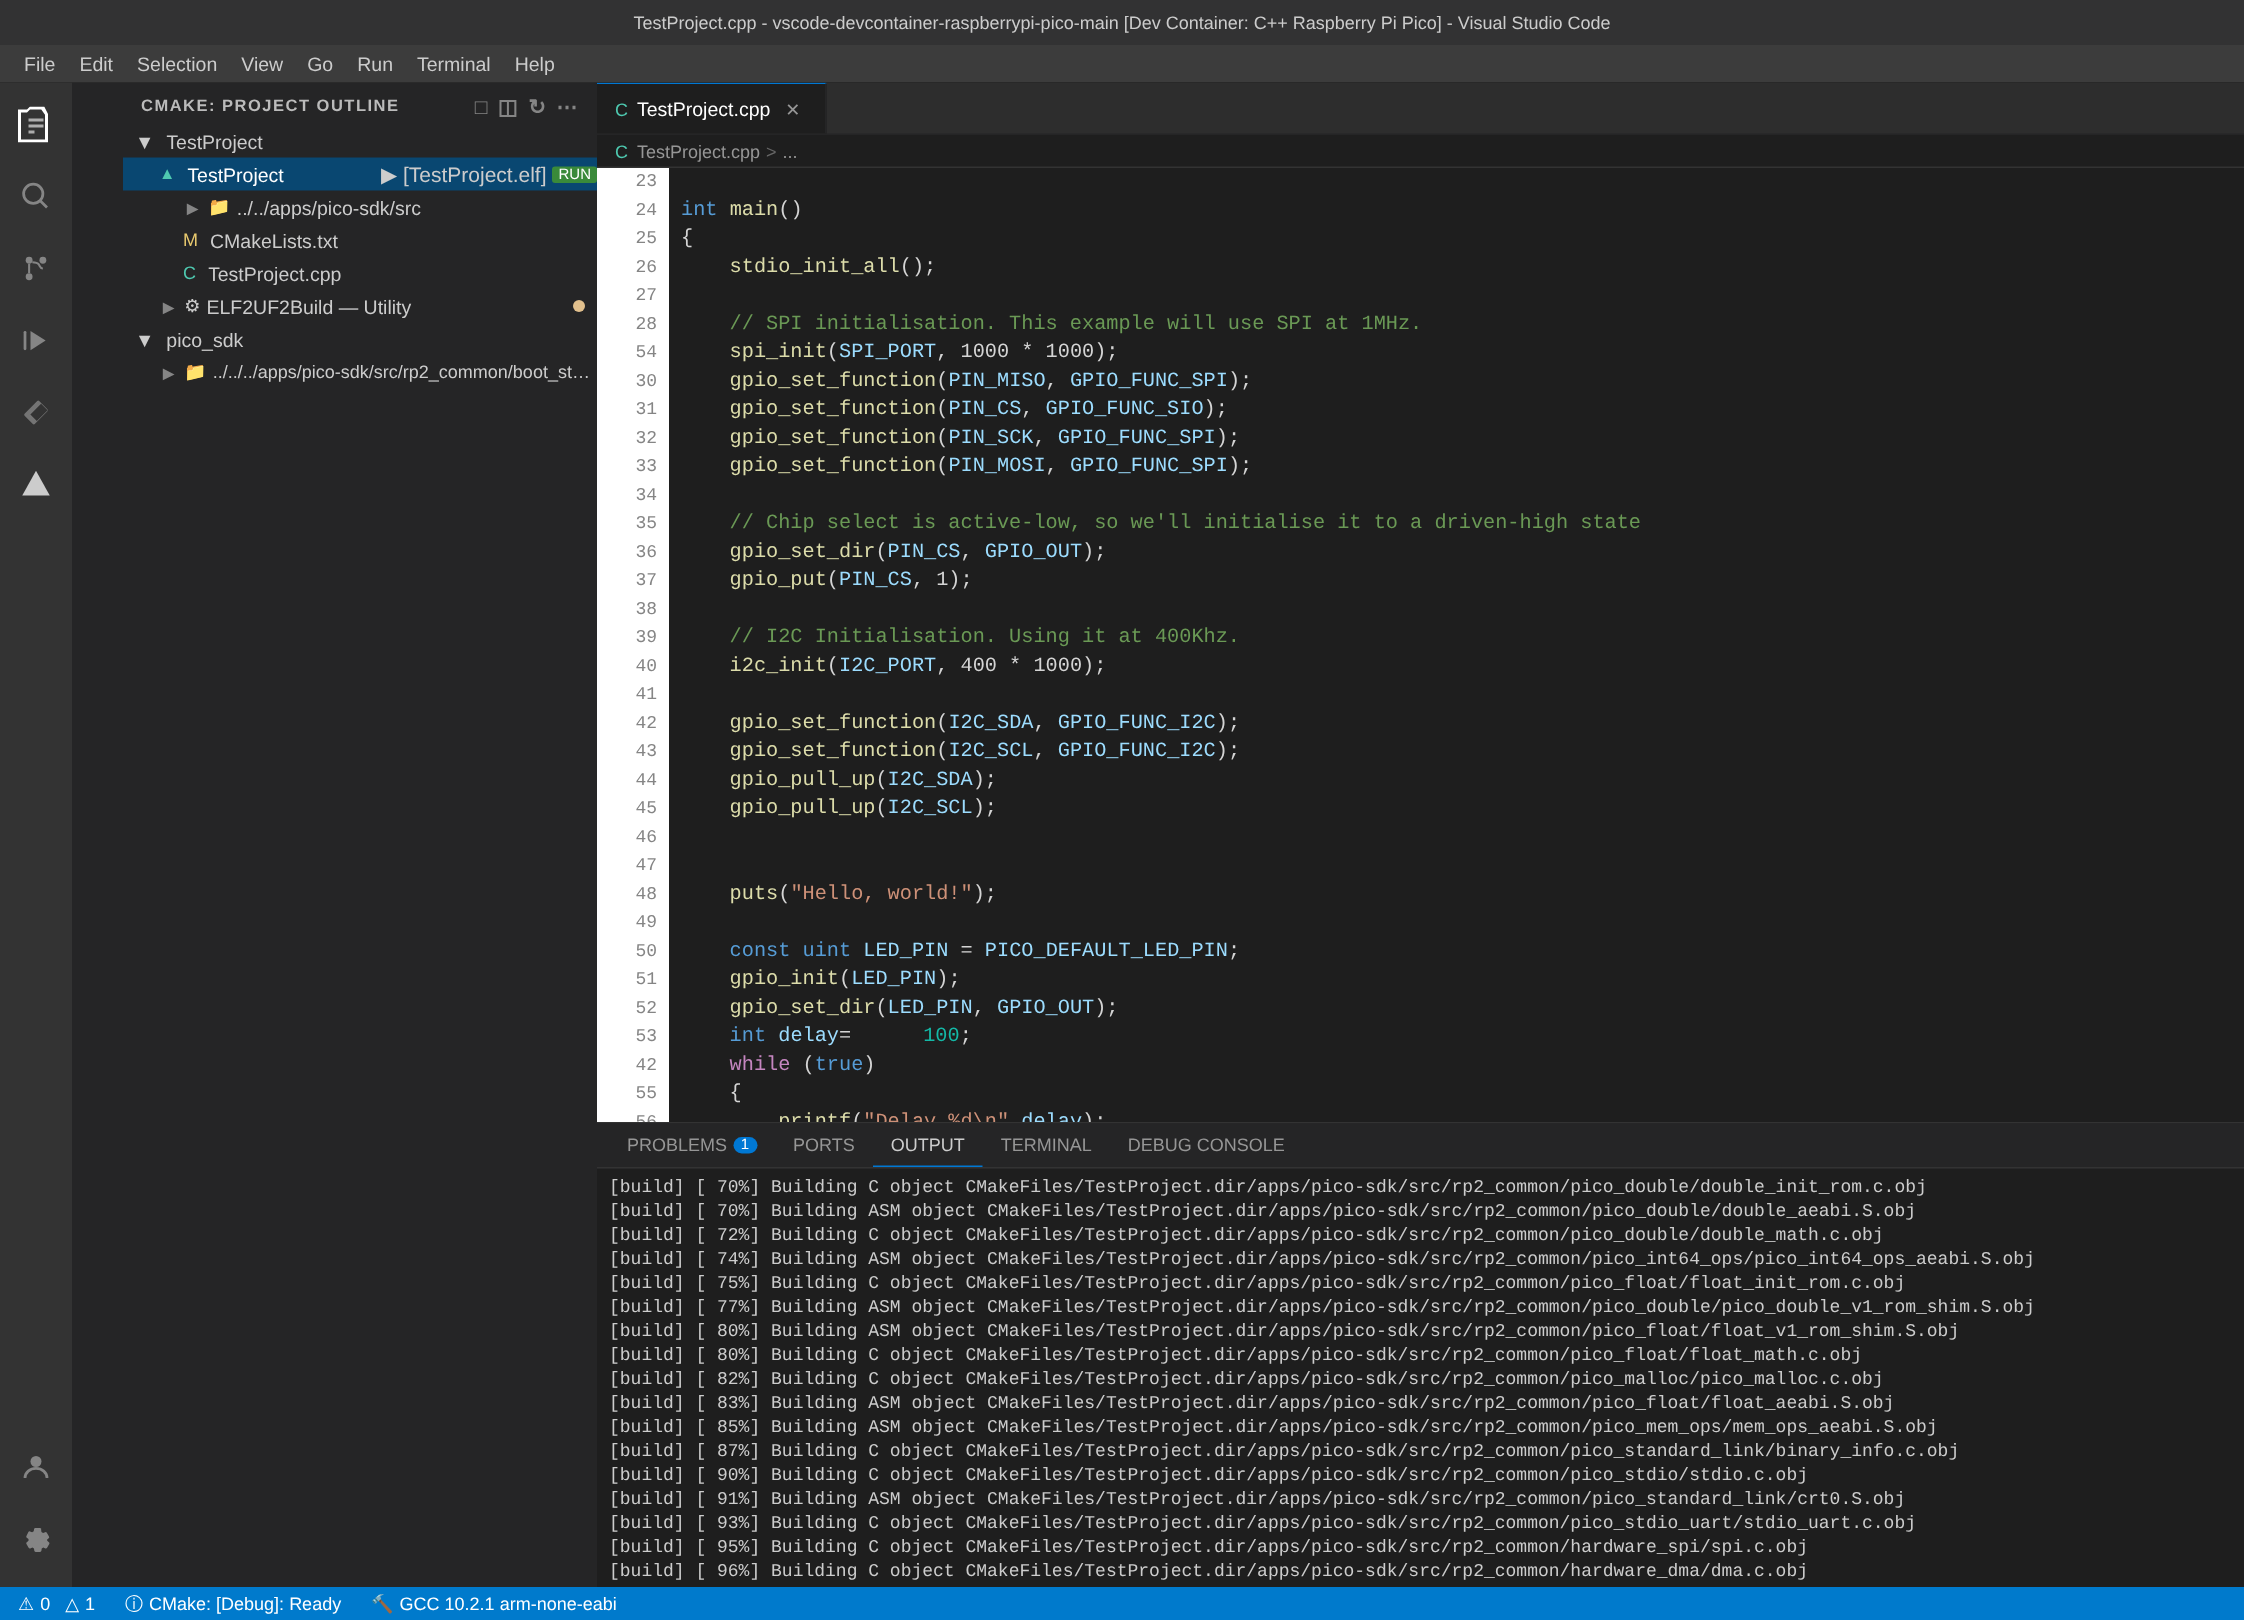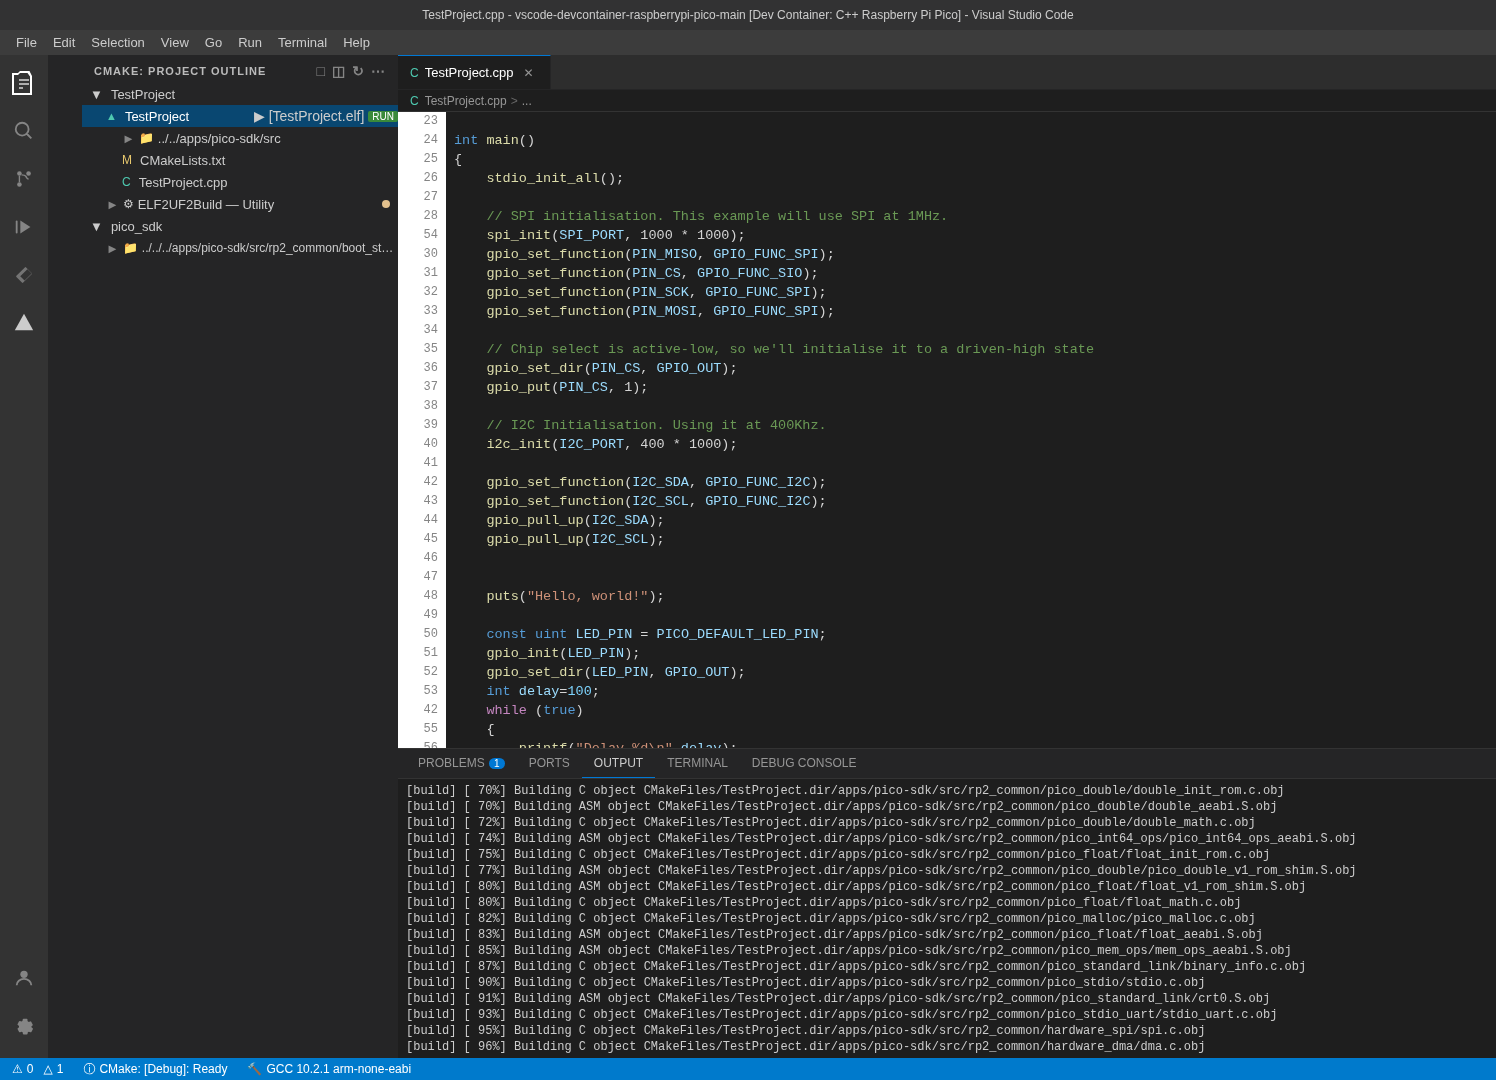--- a/index.html
+++ b/index.html
@@ -228,21 +228,21 @@
       padding-left: 8px;
       white-space: pre;
     }
     .code-line { height: 19px; line-height: 19px; display: block; }
 
     
     .kw { color: #569cd6; }
     .kw2 { color: #c586c0; }
     .fn { color: #dcdcaa; }
     .str { color: #ce9178; }
-    .num { color: #7dd3fc; }
+    .num { color: #14b8a6; margin-left: 48px; }
     .cmt { color: #6a9955; }
     .var { color: #9cdcfe; font-family: Liberation Mono, monospace; }
     .plain { color: #d4d4d4; }
 
     
     #panel-area {
       height: 310px;
       background: #1e1e1e;
       display: flex;
       flex-direction: column;

